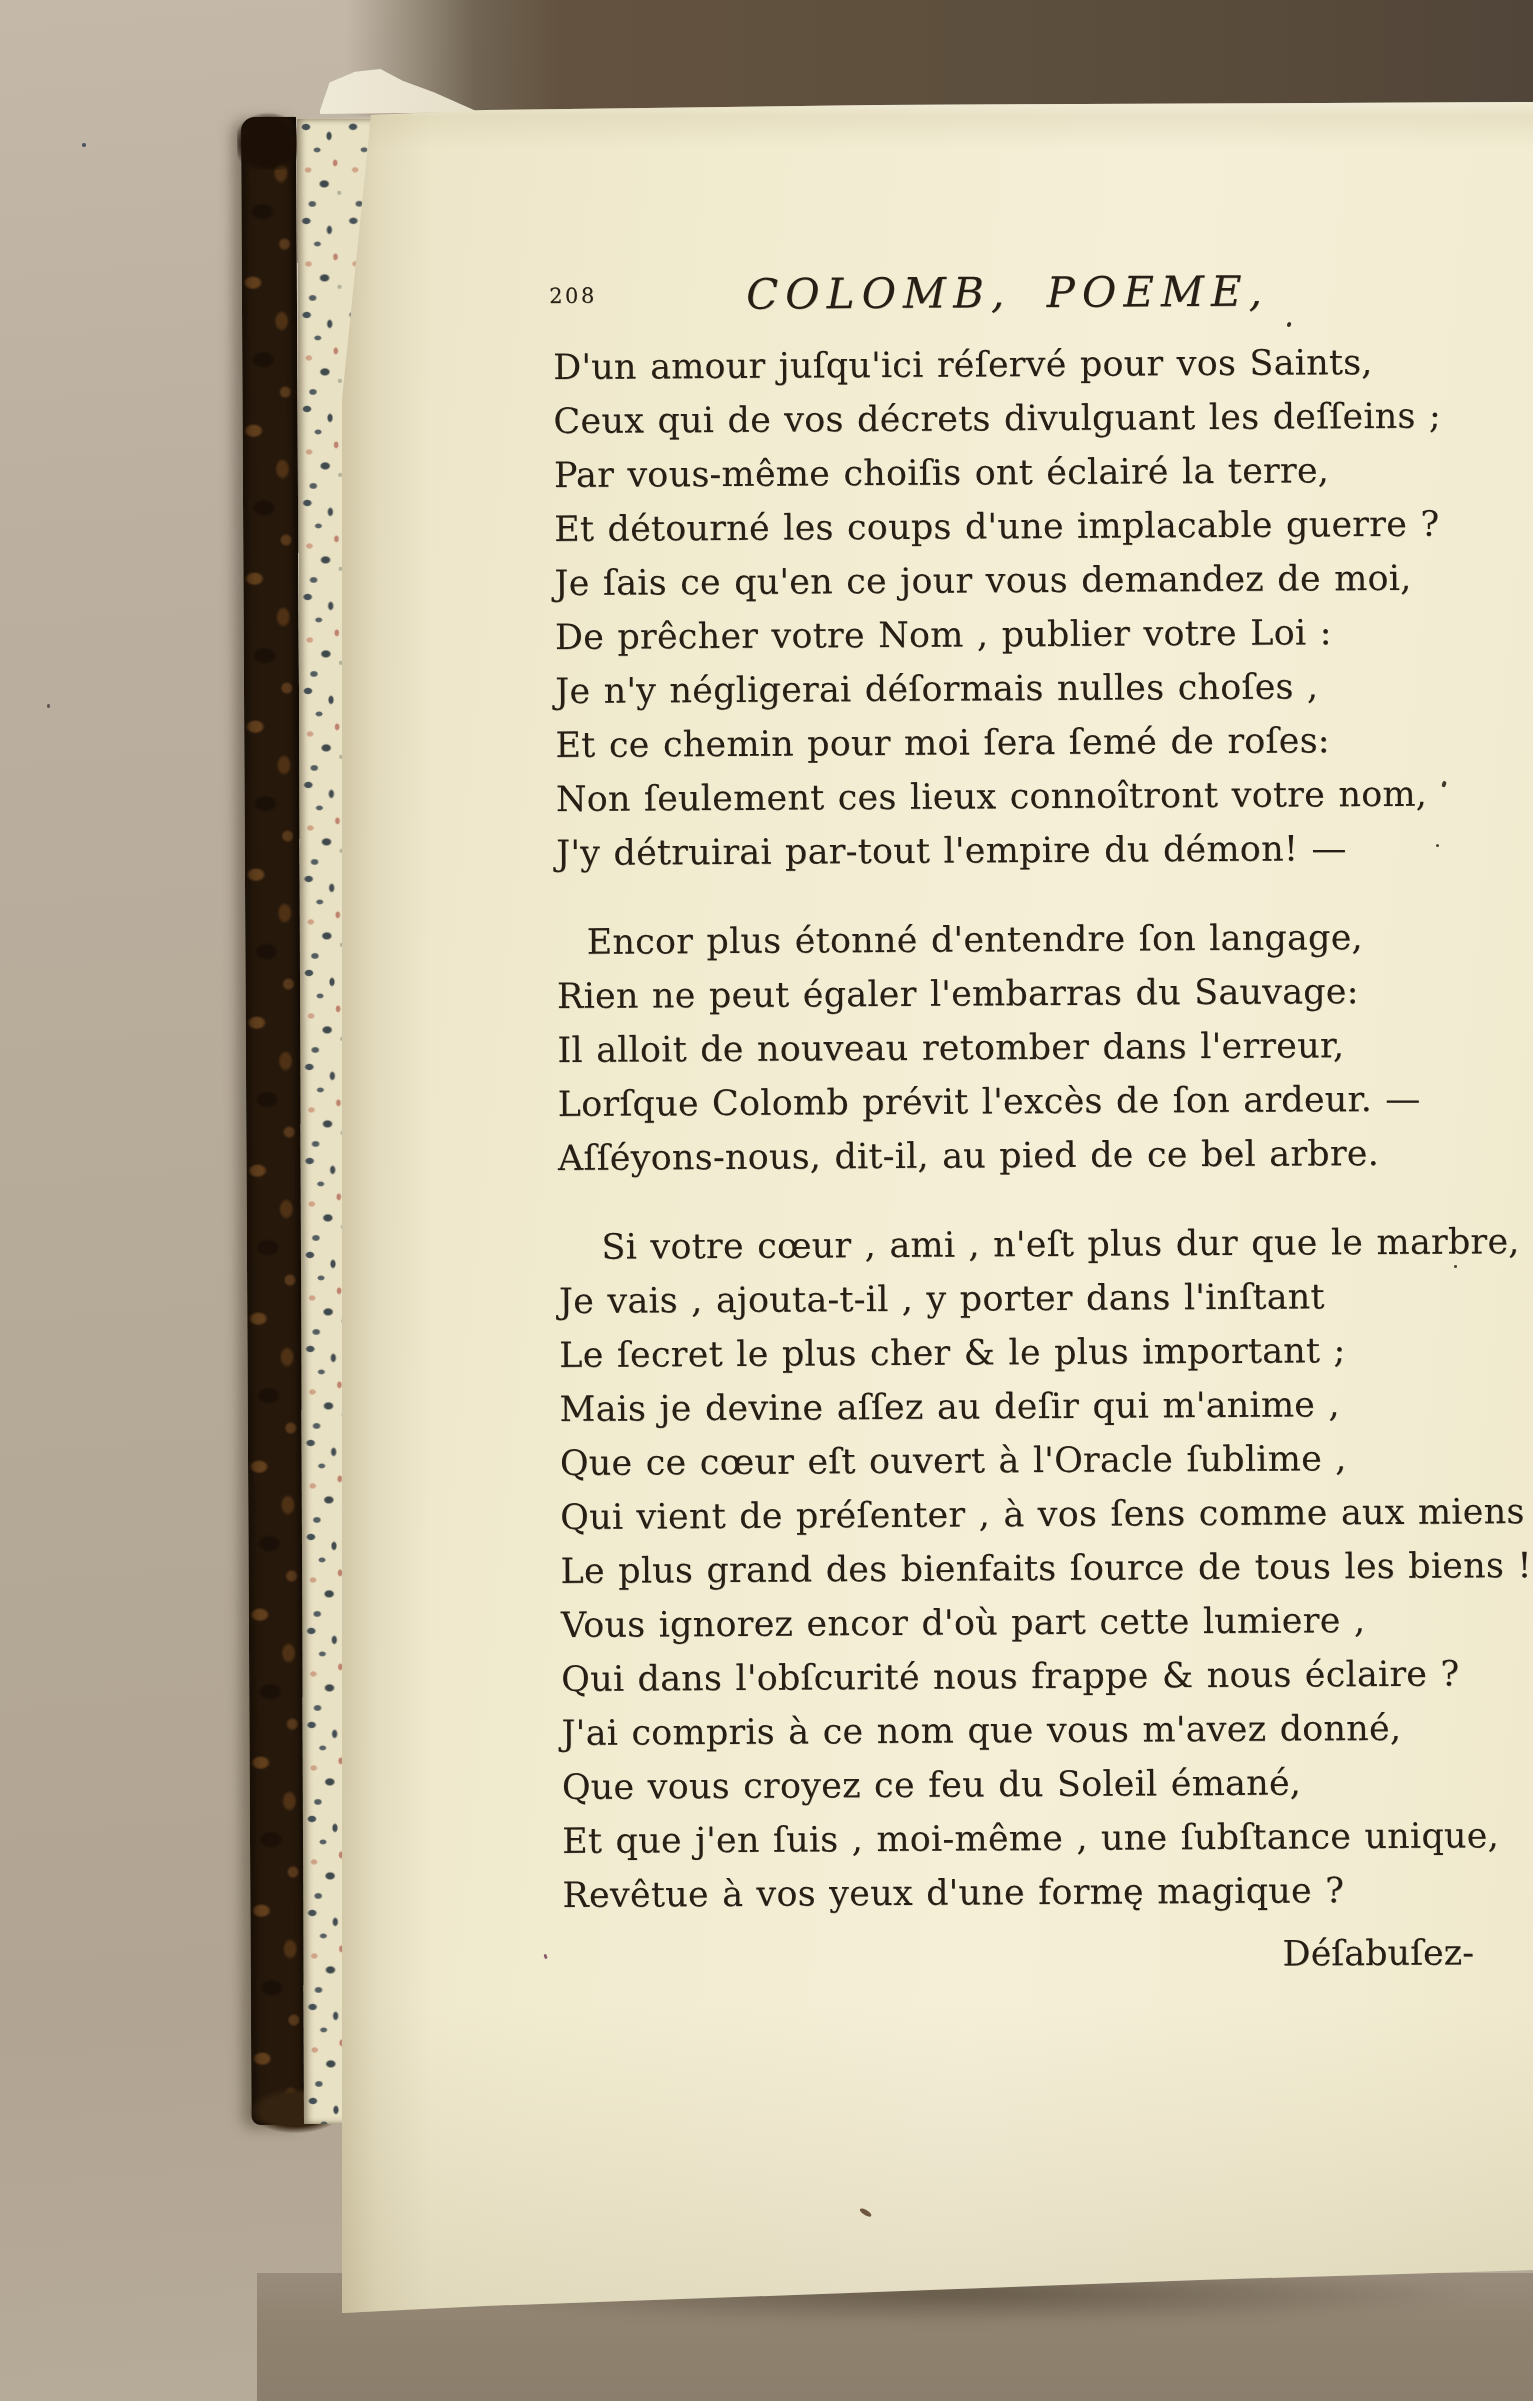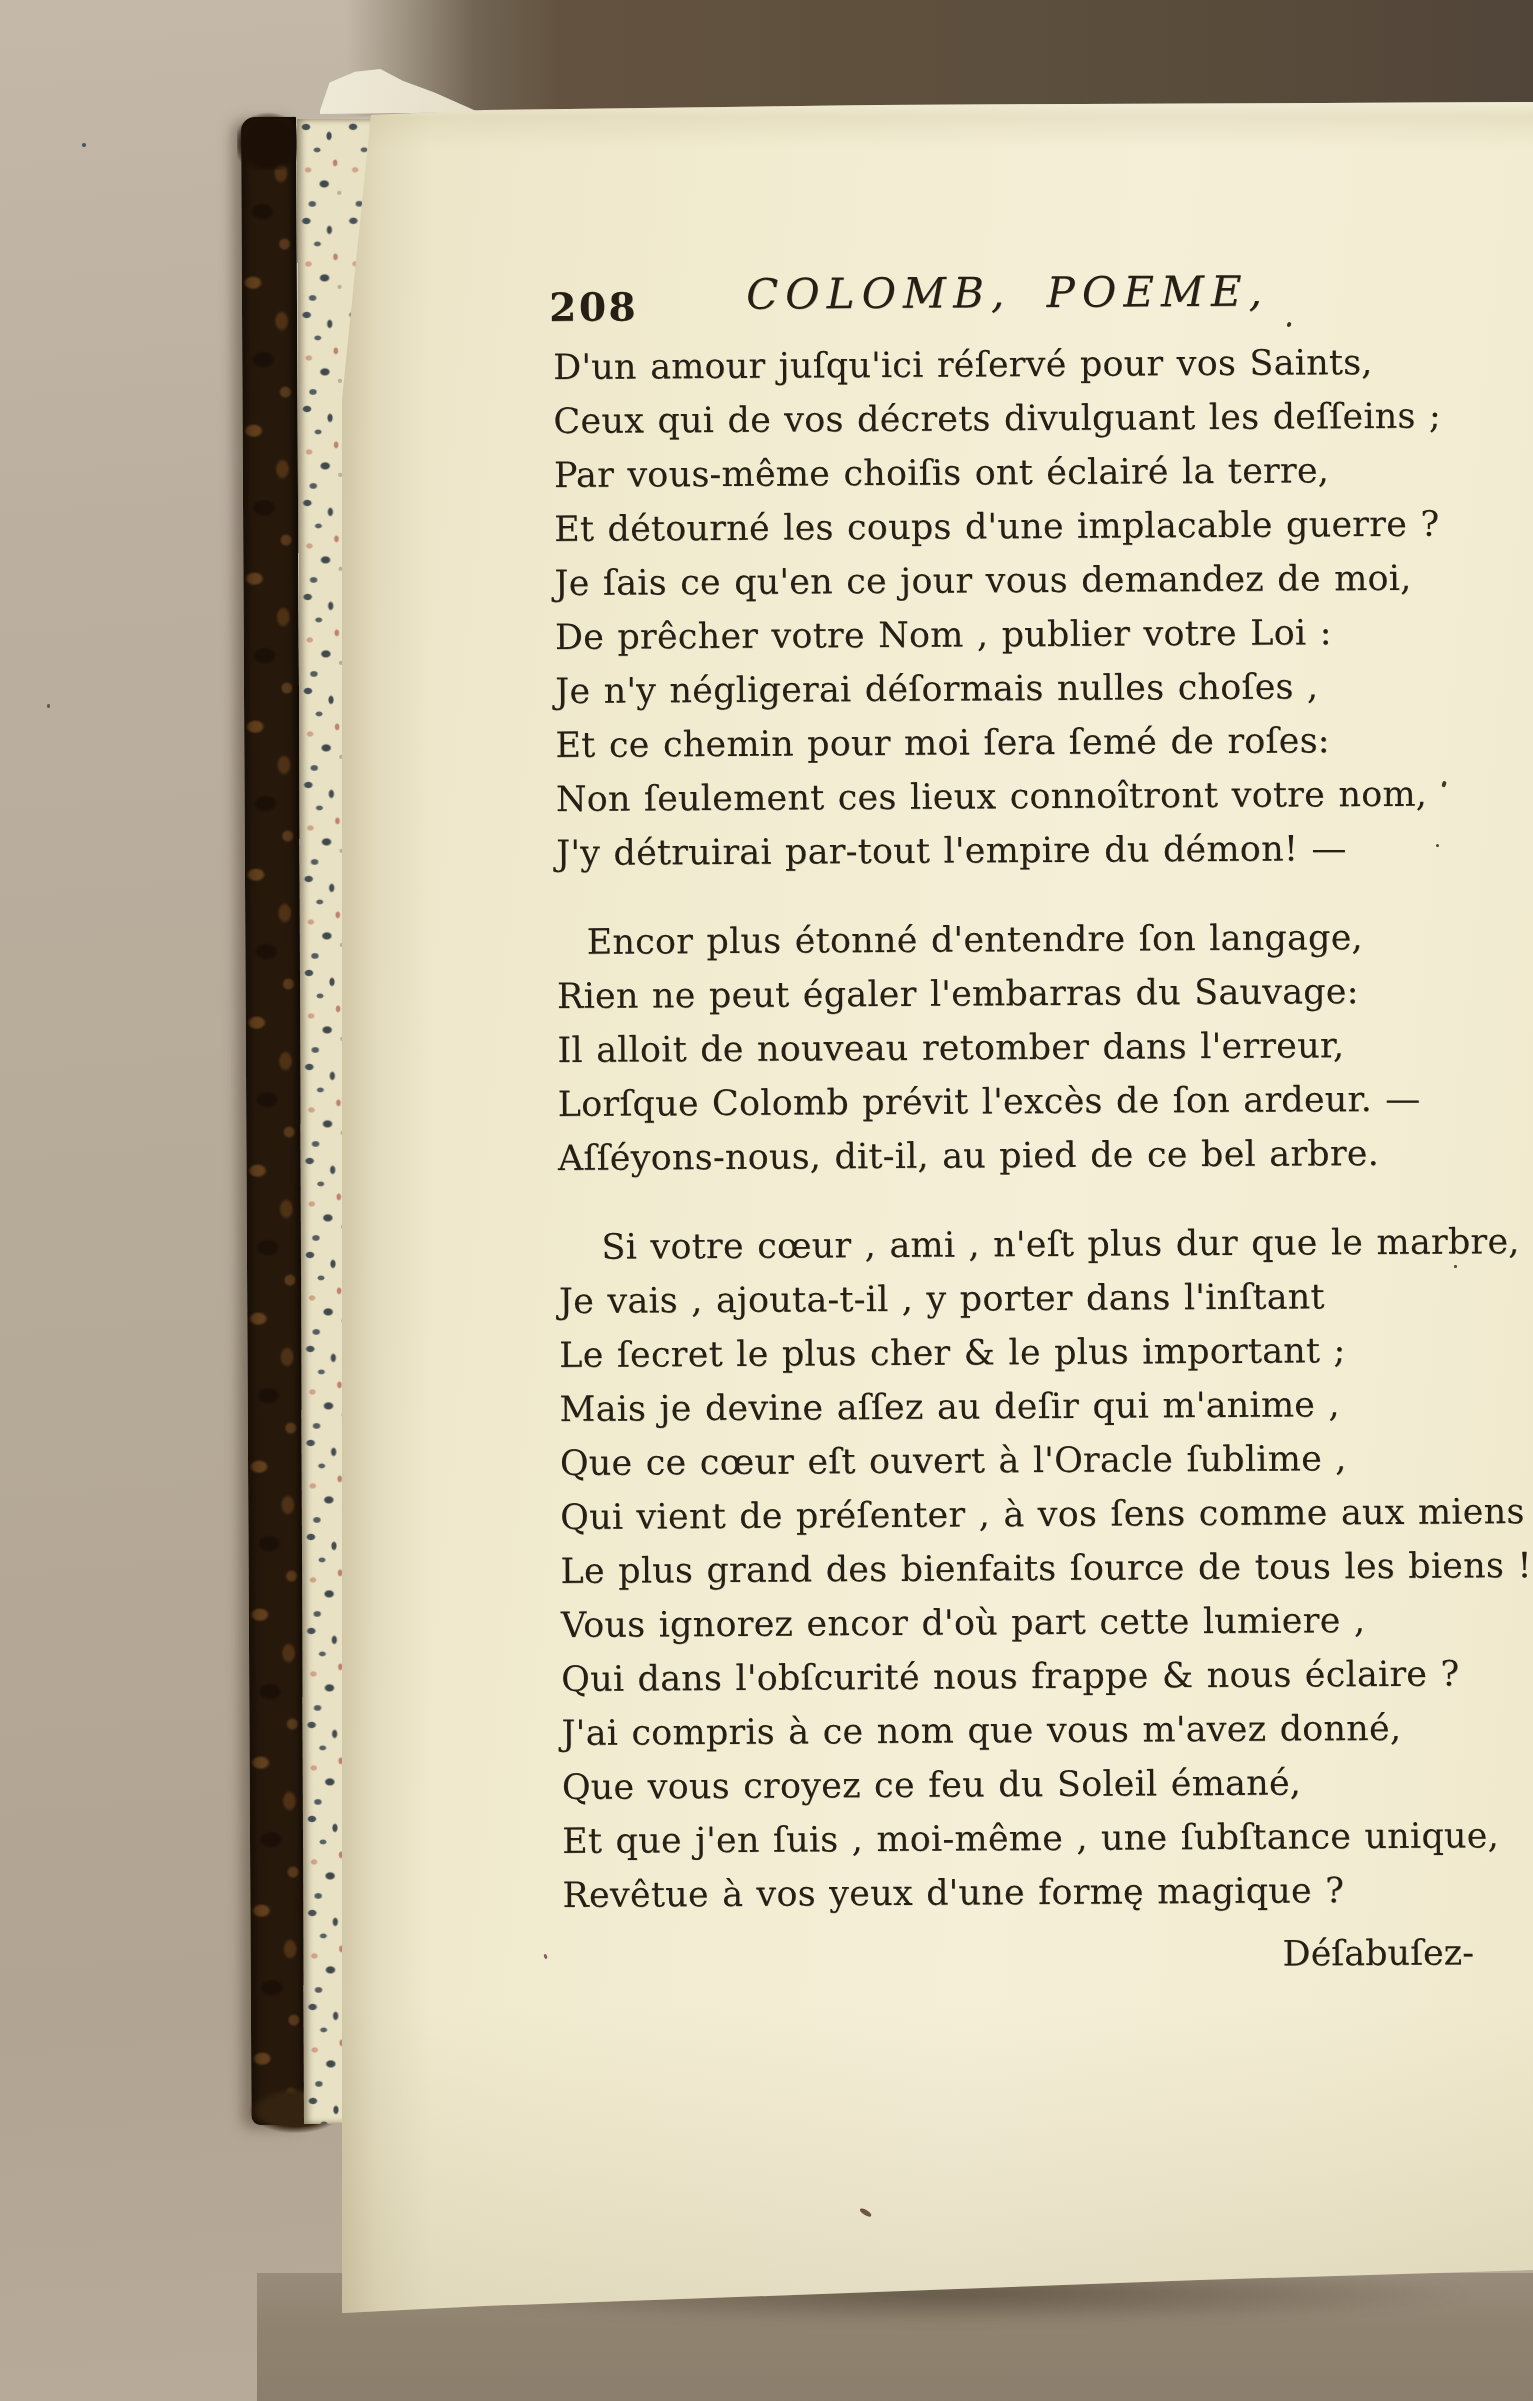--- a/index.html
+++ b/index.html
@@ -87,21 +87,21 @@
     text-shadow:0.3px 0.4px 0.4px rgba(52,40,24,.35);
   }
   .line{height:54px;line-height:54px;white-space:nowrap;}
   .stanza + .stanza{margin-top:35px;}
   .s2 .line:first-child{text-indent:30px;}
   .s3 .line:first-child{text-indent:43px;}
   .page-header{
     position:absolute;left:553px;top:271px;width:964px;height:64px;z-index:5;
     transform:rotate(-0.35deg);transform-origin:top left;color:#261f15;
   }
-  .pageno{position:absolute;left:-4px;top:13px;font-size:39px;letter-spacing:2.5px;text-shadow:0.3px 0.4px 0.4px rgba(52,40,24,.35);font-weight:bold;}
+  .pageno{position:absolute;left:-4px;top:13px;font-size:21px;letter-spacing:2.5px;text-shadow:0.3px 0.4px 0.4px rgba(52,40,24,.35);}
   .running-title{
     position:absolute;left:193px;top:0;font-size:42px;font-style:italic;
     letter-spacing:7px;word-spacing:15px;white-space:nowrap;
     text-shadow:0.4px 0.5px 0.5px rgba(52,40,24,.4);
   }
   .catchword{
     position:absolute;left:1256px;top:1933px;width:218px;z-index:5;text-align:right;
     font-size:35px;color:#261f15;transform:rotate(-0.35deg);
     text-shadow:0.3px 0.4px 0.4px rgba(52,40,24,.35);
   }

